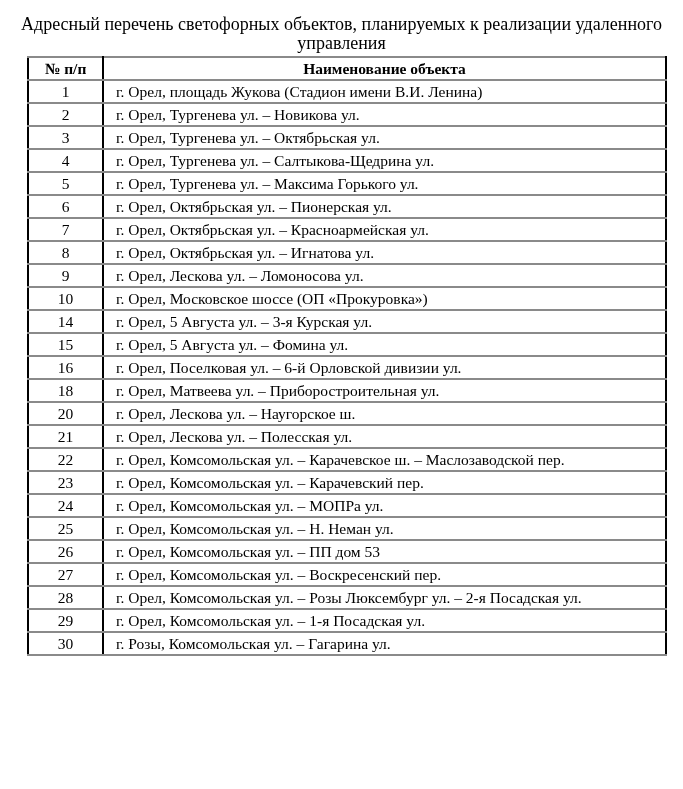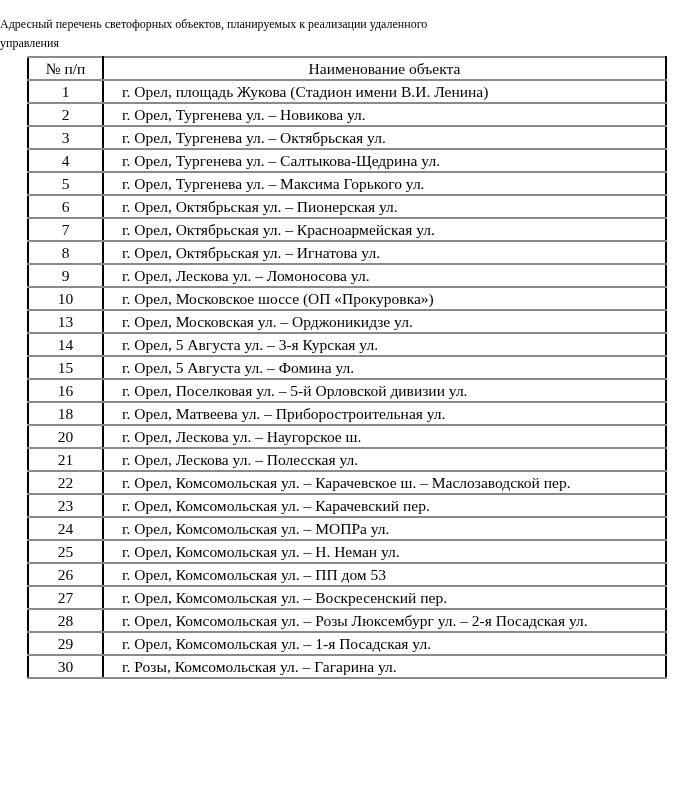--- a/index.html
+++ b/index.html
@@ -3,42 +3,42 @@
 <meta charset="utf-8">
 <style>
   html, body { margin: 0; padding: 0; background: #ffffff; }
   body {
     width: 683px; height: 789px; position: relative; overflow: hidden;
     font-family: "Liberation Serif", "DejaVu Serif", serif;
     color: #000;
   }
   .title {
     position: absolute; left: 0; top: 15px; width: 683px;
-    font-size: 12px; line-height: 19px;
+    text-align: center; font-size: 18px; line-height: 19px;
   }
   table.grid {
     position: absolute; left: 27px; top: 56px;
     width: 640px; border-collapse: collapse; table-layout: fixed;
     font-size: 15.5px;
   }
   table.grid col.c1 { width: 75px; }
   table.grid th, table.grid td {
     height: 21px; padding: 0; line-height: 21px;
     border-top: 2px solid #8a8a8a; border-bottom: 2px solid #8a8a8a;
     white-space: nowrap; overflow: hidden;
   }
   table.grid th:first-child, table.grid td:first-child {
     border-left: 2px solid #000; border-right: 2px solid #000; text-align: center;
   }
   table.grid th:last-child, table.grid td:last-child {
     border-right: 2px solid #000;
   }
-  table.grid th { font-weight: normal; }
+  table.grid th { font-weight: bold; }
   table.grid th.name-h { text-align: center; }
-  table.grid td.name { padding-left: 18px; text-align: left; }
+  table.grid td.name { padding-left: 12px; text-align: left; }
 </style>
 </head>
 <body>
 
 <div class="title">
   <div>Адресный перечень светофорных объектов, планируемых к реализации удаленного</div>
   <div>управления</div>
 </div>
 
 <table class="grid">
@@ -87,34 +87,30 @@
       </tr>
       <tr>
         <td>9</td>
         <td class="name">г. Орел, Лескова ул. – Ломоносова ул.</td>
       </tr>
       <tr>
         <td>10</td>
         <td class="name">г. Орел, Московское шоссе (ОП «Прокуровка»)</td>
       </tr>
       <tr>
-        <td>13</td>
-        <td class="name">г. Орел, Московская ул. – Орджоникидзе ул.</td>
-      </tr>
-      <tr>
         <td>14</td>
         <td class="name">г. Орел, 5 Августа ул. – 3-я Курская ул.</td>
       </tr>
       <tr>
         <td>15</td>
         <td class="name">г. Орел, 5 Августа ул. – Фомина ул.</td>
       </tr>
       <tr>
         <td>16</td>
-        <td class="name">г. Орел, Поселковая ул. – 5-й Орловской дивизии ул.</td>
+        <td class="name">г. Орел, Поселковая ул. – 6-й Орловской дивизии ул.</td>
       </tr>
       <tr>
         <td>18</td>
         <td class="name">г. Орел, Матвеева ул. – Приборостроительная ул.</td>
       </tr>
       <tr>
         <td>20</td>
         <td class="name">г. Орел, Лескова ул. – Наугорское ш.</td>
       </tr>
       <tr>

